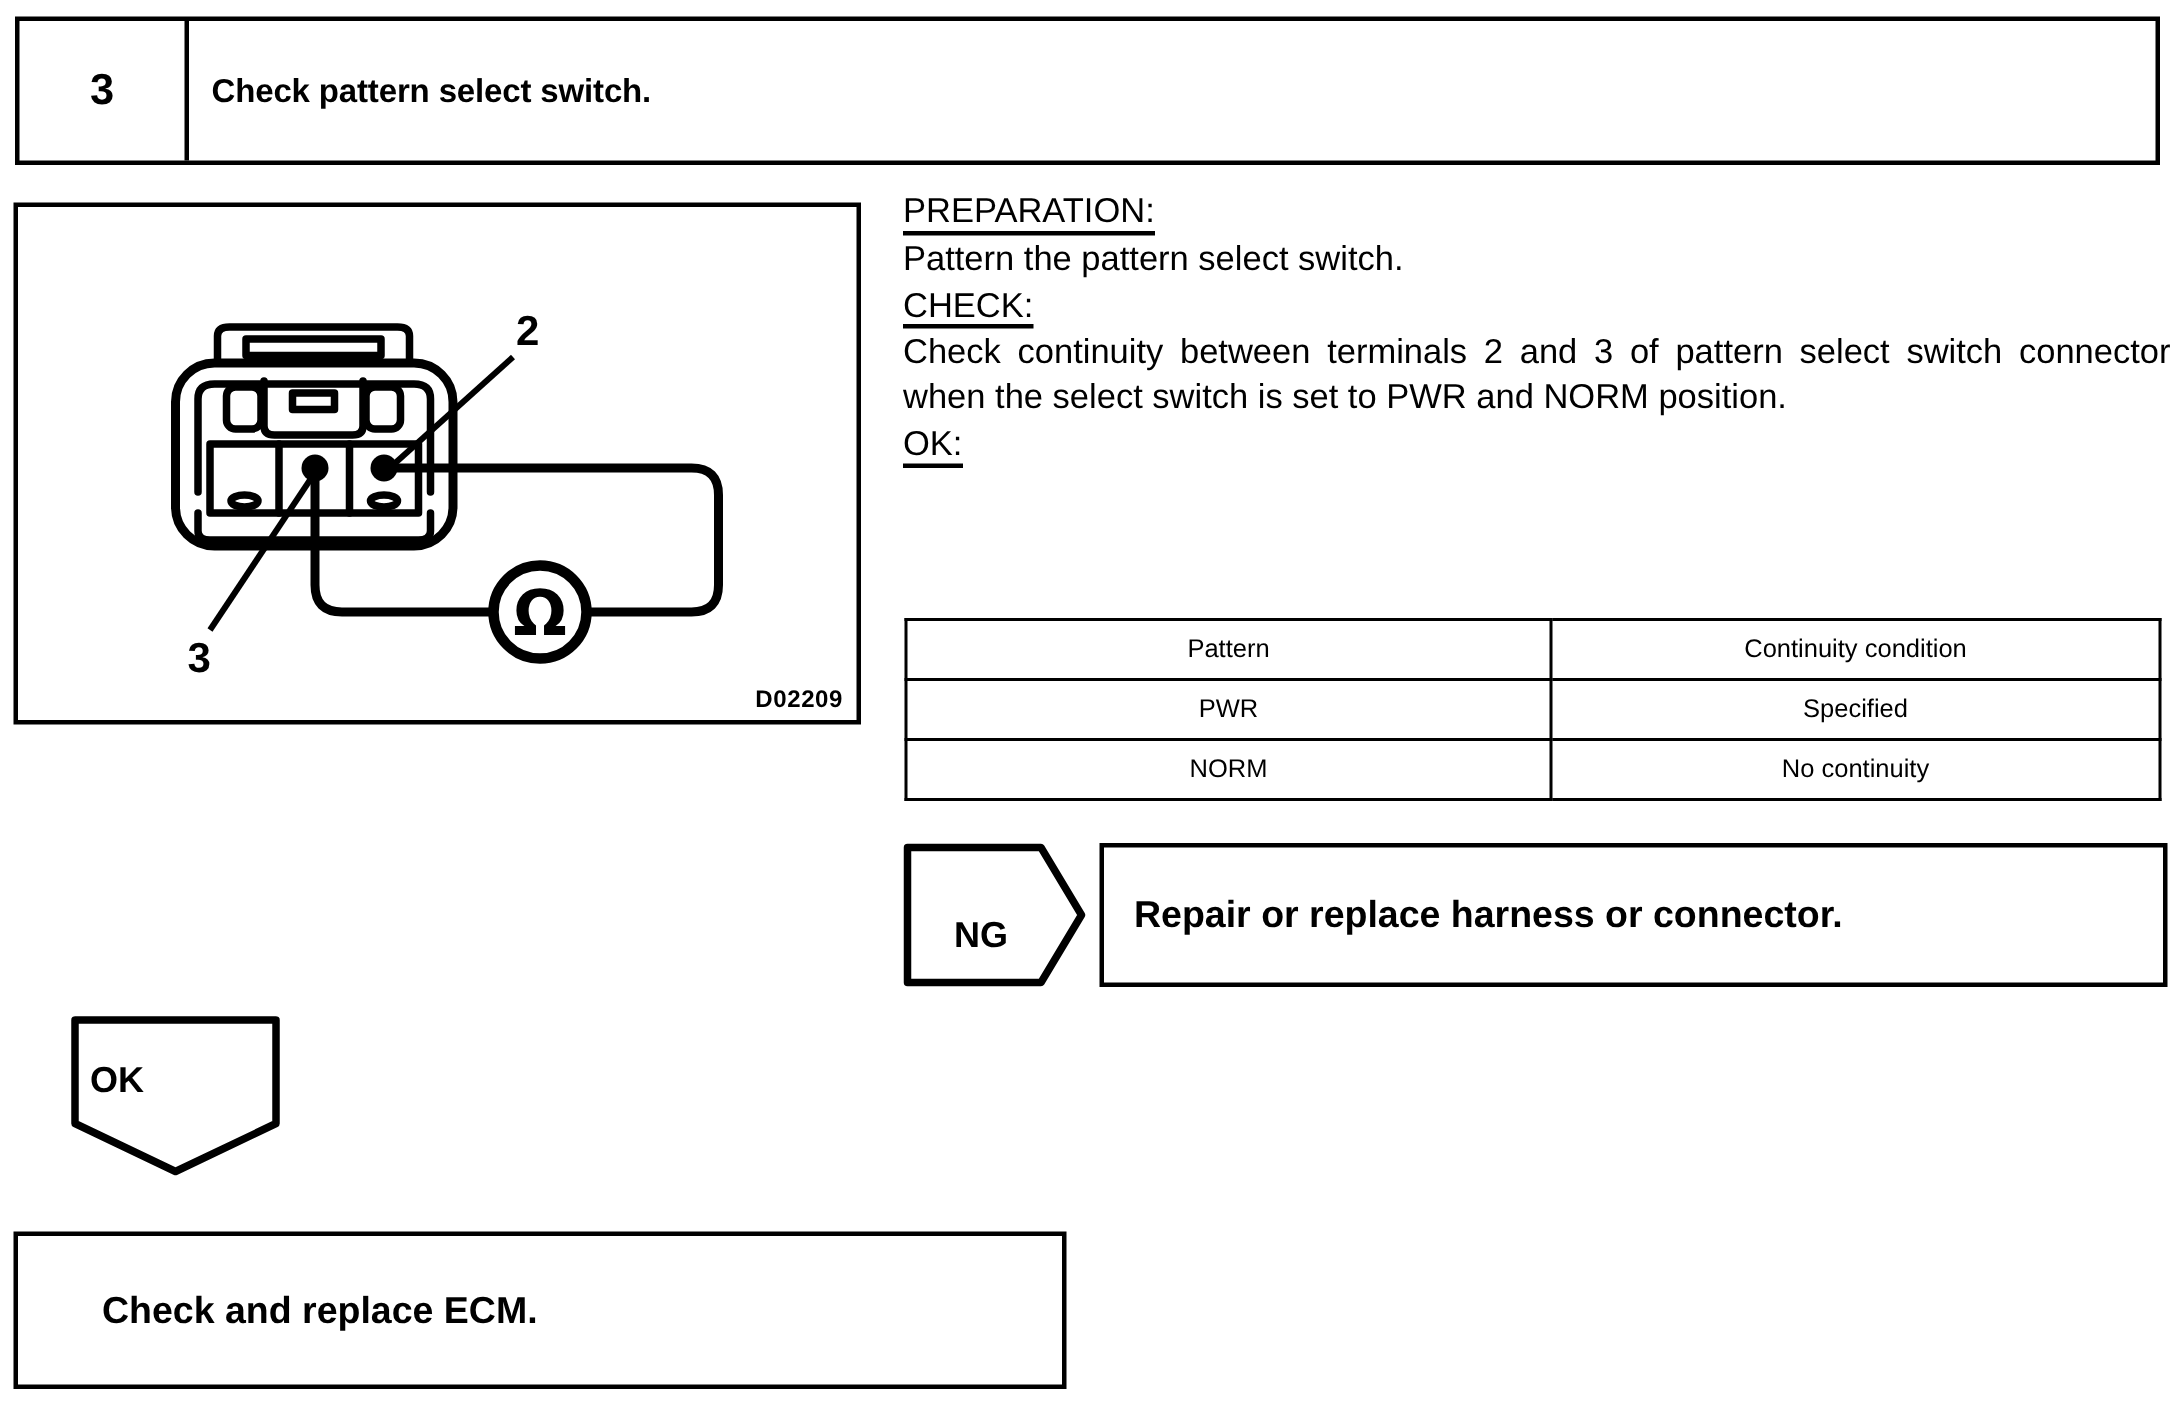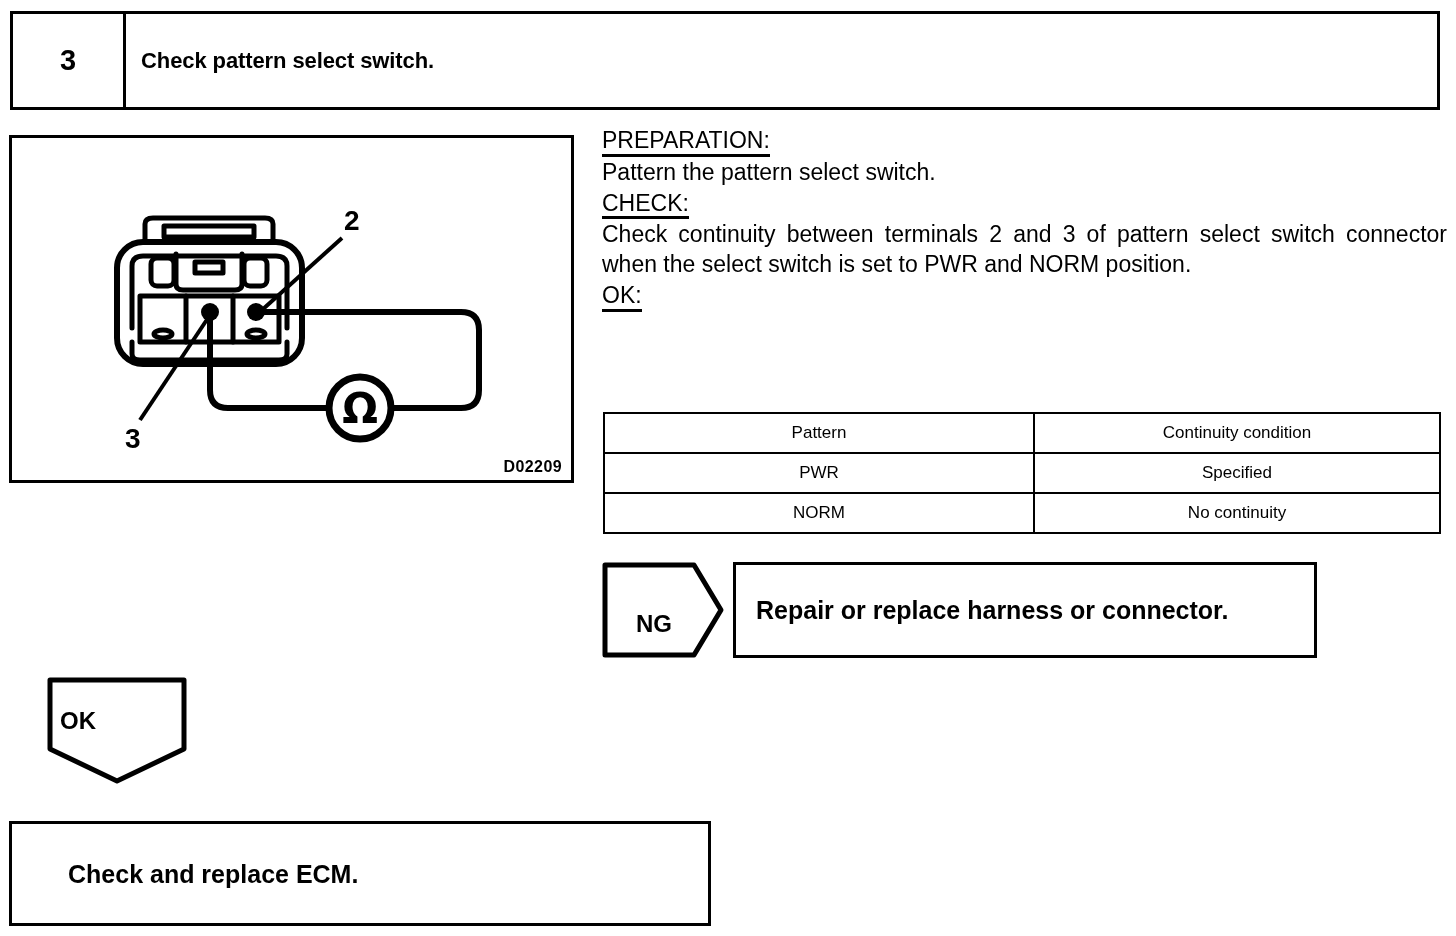--- a/index.html
+++ b/index.html
@@ -34,21 +34,21 @@
   #ok-table{left:603px;top:412px;width:838px;border-collapse:collapse;}
   #ok-table td{border:2px solid #000;text-align:center;font-size:17px;padding:9px 4px;}
   #ok-table td.col-a{width:420px;}
 
   
   #ng-row{left:602px;top:560px;width:845px;height:100px;}
   #ng-pentagon{left:0;top:2px;width:122px;height:96px;}
   #ng-pentagon svg{display:block;}
   #ng-label{position:absolute;left:0;top:0;width:104px;height:96px;display:flex;align-items:center;justify-content:center;
       font-size:24px;font-weight:bold;margin-top:14px;}
-  #ng-action-box{left:131px;top:2px;width:584px;height:96px;border:3px solid #000;display:flex;align-items:center;}
+  #ng-action-box{left:131px;top:2px;width:712px;height:96px;border:3px solid #000;display:flex;align-items:center;}
   #ng-action-box span{font-size:25px;font-weight:bold;padding-left:20px;}
 
   
   #ok-pentagon{left:8px;top:677px;width:140px;height:108px;padding-left:39px;}
   #ok-pentagon svg{display:block;}
   #ok-label{position:absolute;left:0;top:0;width:140px;height:88px;display:flex;align-items:center;justify-content:center;
       font-size:24px;font-weight:bold;}
   #ecm-box{left:9px;top:821px;width:702px;height:105px;border:3px solid #000;display:flex;align-items:flex-start;}
   #ecm-box span{font-size:25px;font-weight:bold;padding:36px 0 0 56px;}
 </style>

